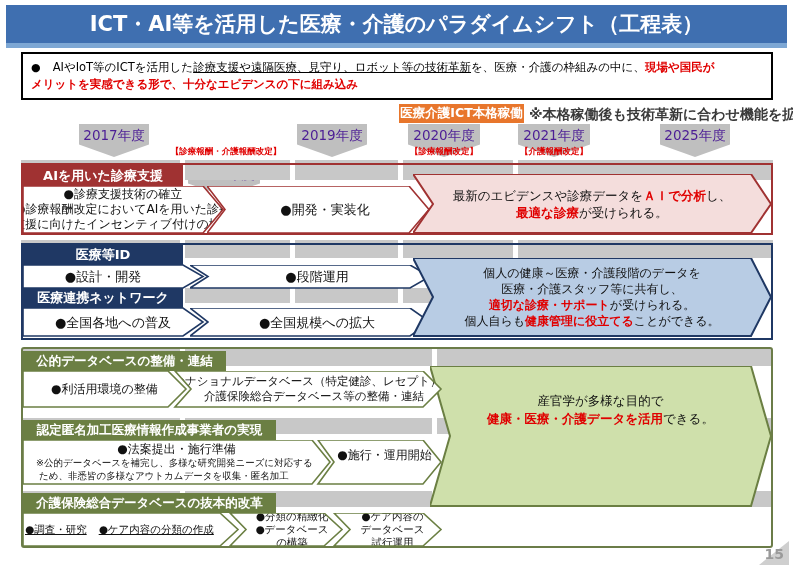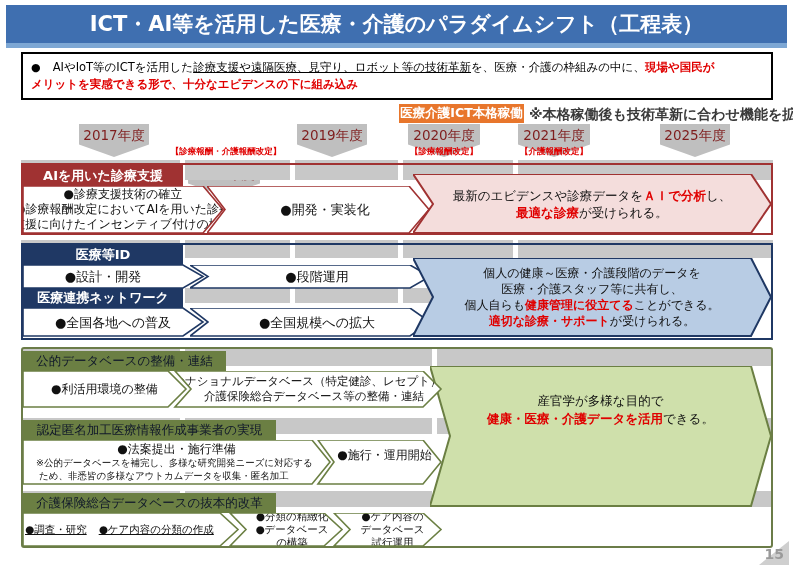--- a/index.html
+++ b/index.html
@@ -43,21 +43,21 @@
     position:absolute;left:399px;top:104px;width:125px;height:19px;
     background:#e8762c;color:#fff;font-weight:bold;font-size:12.5px;
     display:flex;align-items:center;justify-content:center;white-space:nowrap;
   }
   .orangenote{
     position:absolute;left:529px;top:106px;font-size:14px;font-weight:bold;color:#3a3a3a;white-space:nowrap;
   }
 
   
   .year{
-    position:absolute;background:#bfbfbf;color:#7f1d1d;
+    position:absolute;background:#bfbfbf;color:#4c1d95;
     font-size:13.5px;text-align:center;
     clip-path:polygon(0 0,100% 0,100% 62%,50% 100%,0 62%);
     display:block;white-space:nowrap;
   }
   .year span{display:block;padding-top:3px;}
   .yrnote{
     position:absolute;font-size:8.5px;font-weight:bold;color:#e00000;white-space:nowrap;text-align:center;
   }
 
   
@@ -83,21 +83,21 @@
     position:absolute;background:#1f3864;color:#fff;font-weight:bold;font-size:13px;
     display:flex;align-items:center;justify-content:center;white-space:nowrap;
   }
 
   
   .greensec{
     position:absolute;left:21px;top:347px;width:752px;height:201px;
     border:2px solid #6b7c48;box-sizing:border-box;background:transparent;border-radius:3px;
   }
   .greenhdr{
-    position:absolute;background:#6b7f43;color:#0f172a;font-weight:normal;font-size:12.5px;
+    position:absolute;background:#6b7f43;color:#ffffff;font-weight:bold;font-size:12.5px;
     display:flex;align-items:center;justify-content:center;white-space:nowrap;
   }
 
   
   .chev{
     position:absolute;box-sizing:border-box;
     display:flex;align-items:center;justify-content:center;
     text-align:center;font-size:12px;line-height:15px;color:#111;
     white-space:nowrap;
   }
@@ -258,24 +258,24 @@
   <svg class="outl" style="left:190px;top:308px;" width="242" height="30">
     <polygon points="0,0 220,0 240,14 220,28 0,28 18,14" fill="none" stroke="#1f3864" stroke-width="1.6"></polygon>
   </svg>
 
   <div class="chev" style="left:413px;top:258px;width:358px;height:78px;background:#b8cce4;
        clip-path:polygon(0 0,338px 0,358px 50%,338px 100%,0 100%,20px 50%);">
     <div>
       <div style="font-size:12px;line-height:16px;">個人の健康～医療・介護段階のデータを</div>
       <div style="font-size:12px;line-height:16px;">医療・介護スタッフ等に共有し、</div>
       <div style="font-size:12px;line-height:16px;">
+        <span class="redb">適切な診療・サポート</span><span>が受けられる。</span>
+      </div>
+      <div style="font-size:12px;line-height:16px;">
         <span>個人自らも</span><span class="redb">健康管理に役立てる</span><span>ことができる。</span>
-      </div>
-      <div style="font-size:12px;line-height:16px;">
-        <span class="redb">適切な診療・サポート</span><span>が受けられる。</span>
       </div>
     </div>
   </div>
   <svg class="outl" style="left:413px;top:258px;" width="360" height="80">
     <polygon points="0,0 338,0 358,39 338,78 0,78 20,39" fill="none" stroke="#1f3864" stroke-width="2"></polygon>
   </svg>
 
   <div class="greensec"></div>
 
   <div class="chev" style="left:430px;top:366px;width:341px;height:140px;background:#cfe0ab;

